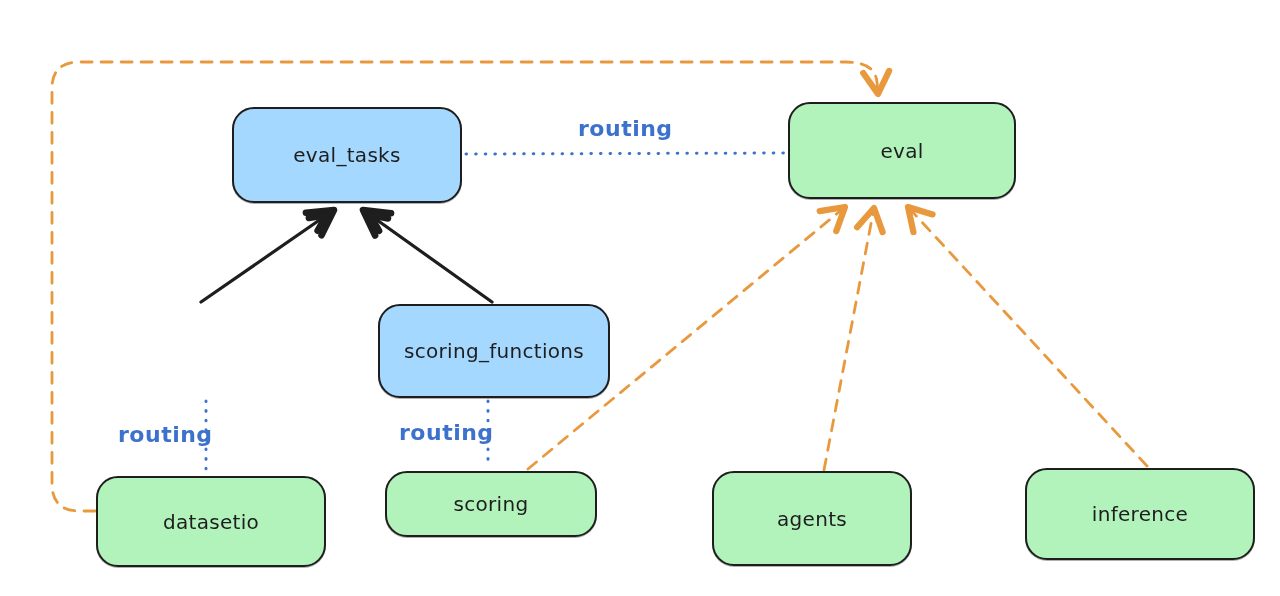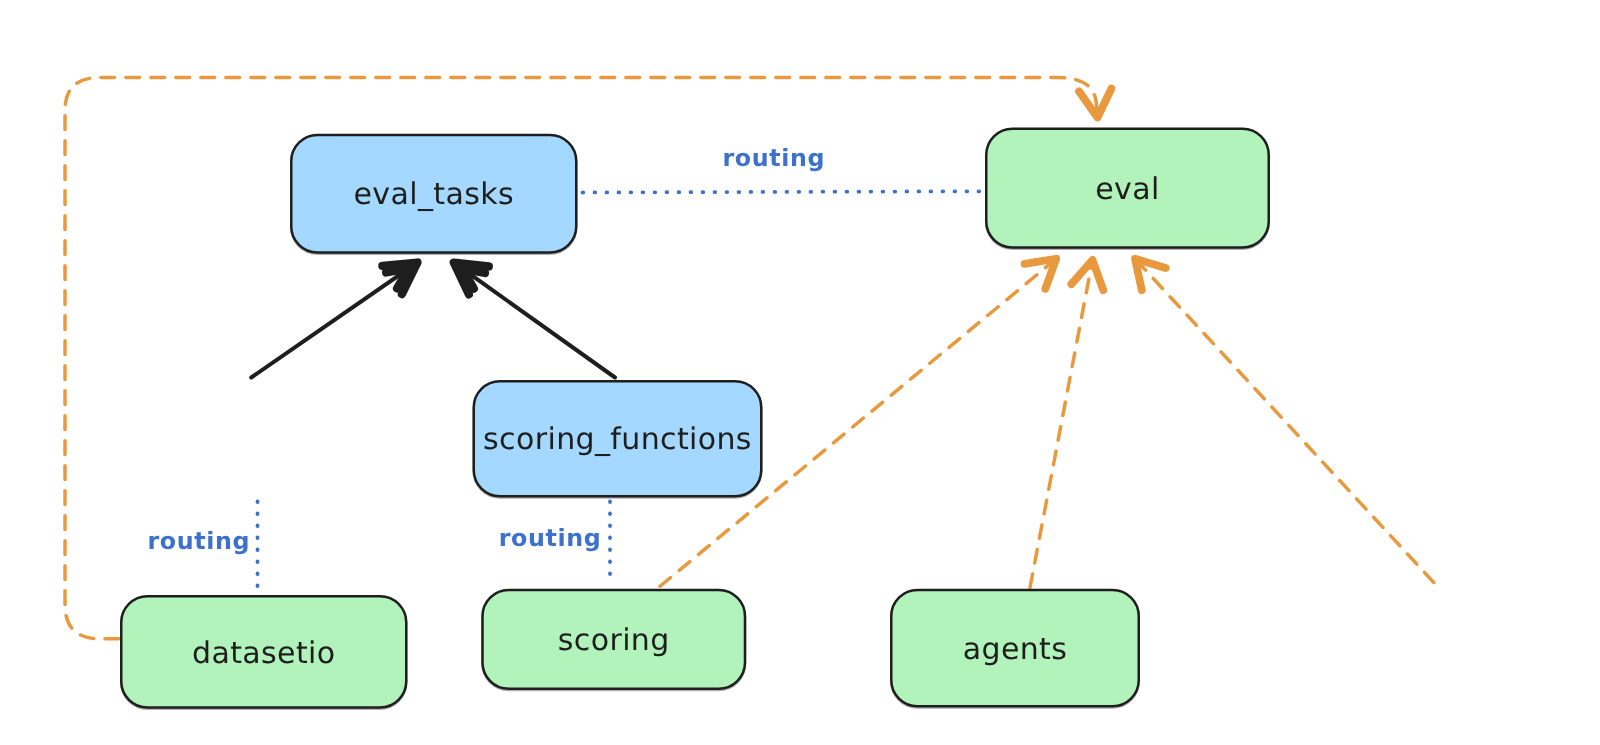--- a/index.html
+++ b/index.html
@@ -24,33 +24,33 @@
   .edge-black{stroke:var(--black-arrow);stroke-width:3.2;fill:none;stroke-linecap:round;}
   .edge-blue{stroke:var(--routing-blue);stroke-width:3;fill:none;stroke-dasharray:0.6 9;stroke-linecap:round;}
   .edge-orange{stroke:var(--orange);stroke-width:2.8;fill:none;stroke-dasharray:11 9;stroke-linecap:round;}
   .head-black{stroke:var(--black-arrow);fill:none;stroke-width:2.4;stroke-linecap:round;stroke-linejoin:round;}
   .head-orange{stroke:var(--orange);fill:none;stroke-width:2.4;stroke-linecap:round;stroke-linejoin:round;}
   .node{
     position:absolute;
     border:2.6px solid var(--node-stroke);
     border-radius:22px;
     display:flex;align-items:center;justify-content:center;
-    font-size:24px;
+    font-size:20px;
     color:var(--label-text);
     letter-spacing:0.3px;
     box-sizing:border-box;
     box-shadow:0 1px 0 rgba(30,30,30,0.35);
   }
   .node.blue{background:var(--blue-fill);}
   .node.green{background:var(--green-fill);}
   .routing{
     position:absolute;
     color:var(--routing-blue);
     font-weight:bold;
-    font-size:19px;
+    font-size:22px;
     letter-spacing:0.5px;
   }
 </style>
 </head>
 <body>
 
 <div class="canvas">
 
   <svg class="connectors" viewBox="0 0 1280 596" xmlns="http://www.w3.org/2000/svg">
     <defs>
@@ -86,26 +86,29 @@
 
 
   <div class="node green" style="left:96px;top:476px;width:230px;height:91px">
     <span>datasetio</span>
   </div>
 
   <div class="node blue" style="left:378px;top:304px;width:232px;height:94px">
     <span>scoring_functions</span>
   </div>
 
-  <div class="node green" style="left:385px;top:471px;width:212px;height:81px">
+  <div class="node green" style="left:385px;top:471px;width:212px;height:66px">
     <span>scoring</span>
   </div>
 
   <div class="node green" style="left:712px;top:471px;width:200px;height:95px">
     <span>agents</span>
   </div>
 
+  <div class="node green" style="left:1025px;top:468px;width:230px;height:92px">
+    <span>inference</span>
+  </div>
 
   <div class="routing" style="left:578px;top:116px">routing</div>
   <div class="routing" style="left:118px;top:422px">routing</div>
   <div class="routing" style="left:399px;top:420px">routing</div>
 
 </div>
 
 </body></html>

